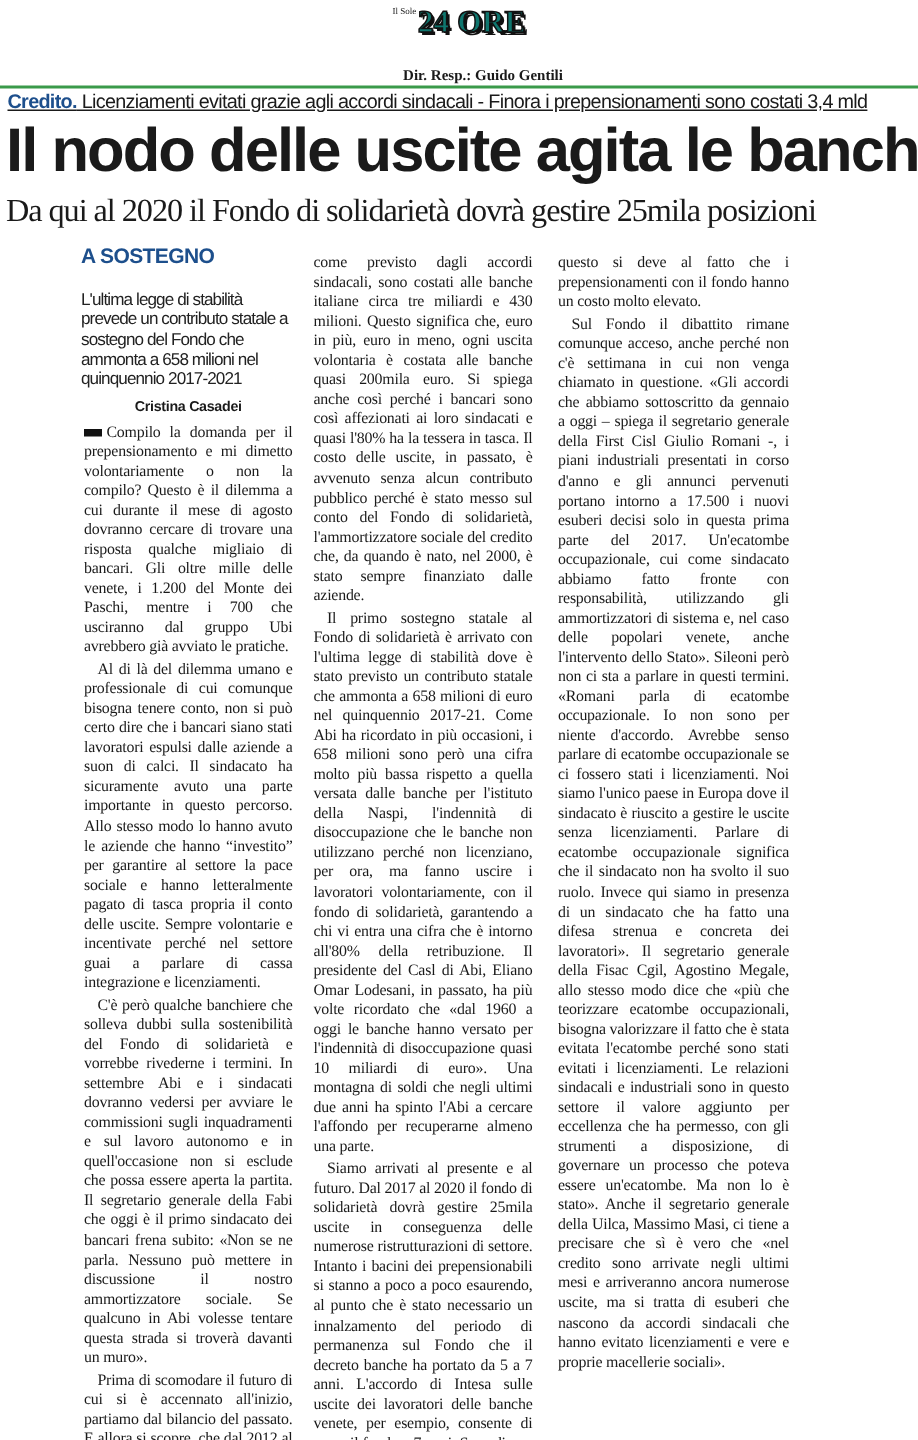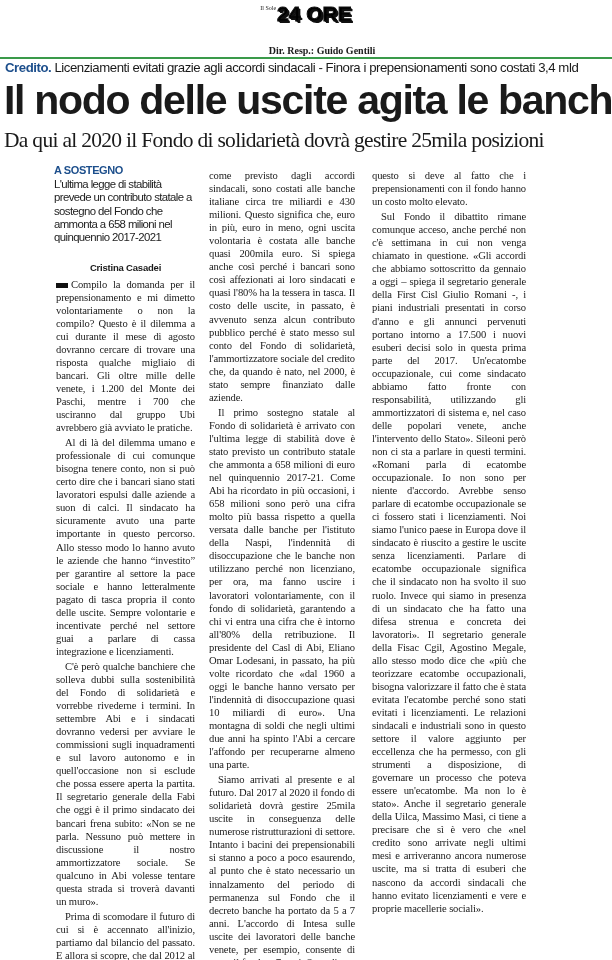--- a/index.html
+++ b/index.html
@@ -1,33 +1,33 @@
 <!DOCTYPE html>
 <html><head>
 <meta charset="utf-8">
 <style>
   html, body { margin:0; padding:0; background:#ffffff; }
   body { width:612px; height:960px; position:relative; overflow:hidden; color:#1a1a1a; }
   .masthead { position:absolute; top:2px; left:0; width:612px; text-align:center; }
   .mast-small { font-family:"Liberation Serif", serif; font-size:6px; vertical-align:top; position:relative; top:3px; margin-right:1px; }
-  .mast-big { font-family:Liberation Sans, sans-serif; font-weight:bold; font-size:21px; letter-spacing:0px; color:#000000; -webkit-text-stroke:1px #111; text-shadow:1px 1px 0 #111, 2px 2px 0 #111; }
+  .mast-big { font-family:Liberation Serif, serif; font-weight:bold; font-size:21px; letter-spacing:0px; color:#0f766e; -webkit-text-stroke:1px #111; text-shadow:1px 1px 0 #111, 2px 2px 0 #111; }
   .director { position:absolute; top:45px; left:16px; width:612px; text-align:center; font-family:"Liberation Serif", serif; font-weight:bold; font-size:10px; }
   .green-rule { position:absolute; top:57px; left:0; width:612px; height:2px; background:#3a9a4a; }
-  .kicker { position:absolute; top:60px; left:5px; font-family:"Liberation Sans", sans-serif; font-size:13.2px; letter-spacing:-0.45px; white-space:nowrap; }
+  .kicker { position:absolute; top:60px; left:5px; font-family:"Liberation Sans", sans-serif; font-size:13.2px; letter-spacing:-0.45px; white-space:nowrap;text-decoration:underline; }
   .kicker .label { color:#1d4f8c; font-weight:bold; }
   .headline { position:absolute; top:76px; left:4px; width:606px; font-family:Liberation Sans, sans-serif; font-weight:bold; font-size:41px; letter-spacing:-1.3px; line-height:48px; white-space:nowrap; }
   .subhead { position:absolute; top:128px; left:4px; width:602px; font-family:"Liberation Serif", serif; font-size:21.5px; letter-spacing:-0.7px; white-space:nowrap; }
   .col { position:absolute; top:164px; font-family:"Liberation Serif", serif; font-size:10.6px; line-height:13.05px; text-align:justify; letter-spacing:-0.15px; }
   .col1 { left:54px; width:143px; }
   .col2 { left:207px; width:150px; top:167px; }
   .col3 { left:370px; width:158px; top:167px; }
   .col p { margin:2px; text-indent:9px; }
   .col p.first { text-indent:0; }
-  .section { font-family:"Liberation Sans", sans-serif; font-weight:bold; color:#1d4f8c; font-size:11px; letter-spacing:-0.4px; margin-bottom:1px; }
-  .summary { font-family:"Liberation Sans", sans-serif; font-size:11.4px; line-height:13.3px; letter-spacing:-0.6px; color:#222; text-align:left; margin-bottom:16px; }
+  .section { font-family:"Liberation Sans", sans-serif; font-weight:bold; color:#1d4f8c; font-size:14px; letter-spacing:-0.4px; margin-bottom:17px; }
+  .summary { font-family:"Liberation Sans", sans-serif; font-size:11.4px; line-height:13.3px; letter-spacing:-0.6px; color:#222; text-align:left; margin-bottom:4px; }
   .byline { font-family:"Liberation Sans", sans-serif; font-weight:bold; font-size:9.5px; letter-spacing:-0.2px; margin-bottom:4px; text-align:center; }
   .square { display:inline-block; width:12px; height:5px; background:#111; margin-right:3px; vertical-align:middle; }
 </style>
 </head>
 <body>
 
 <div class="masthead">
   <span class="mast-small">Il Sole</span><span class="mast-big">24 ORE</span>
 </div>
 

